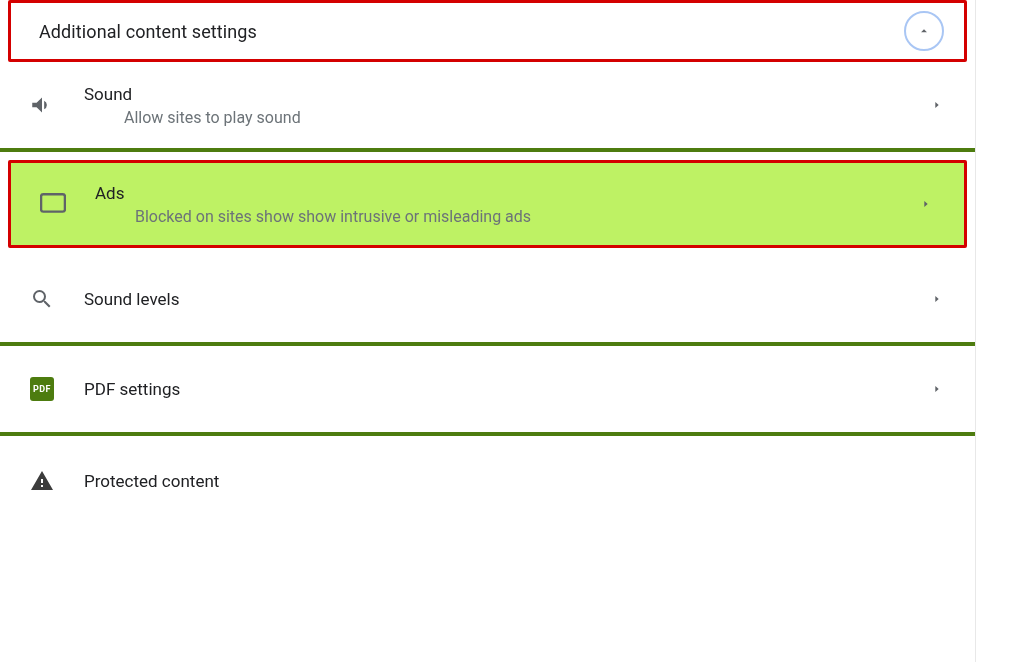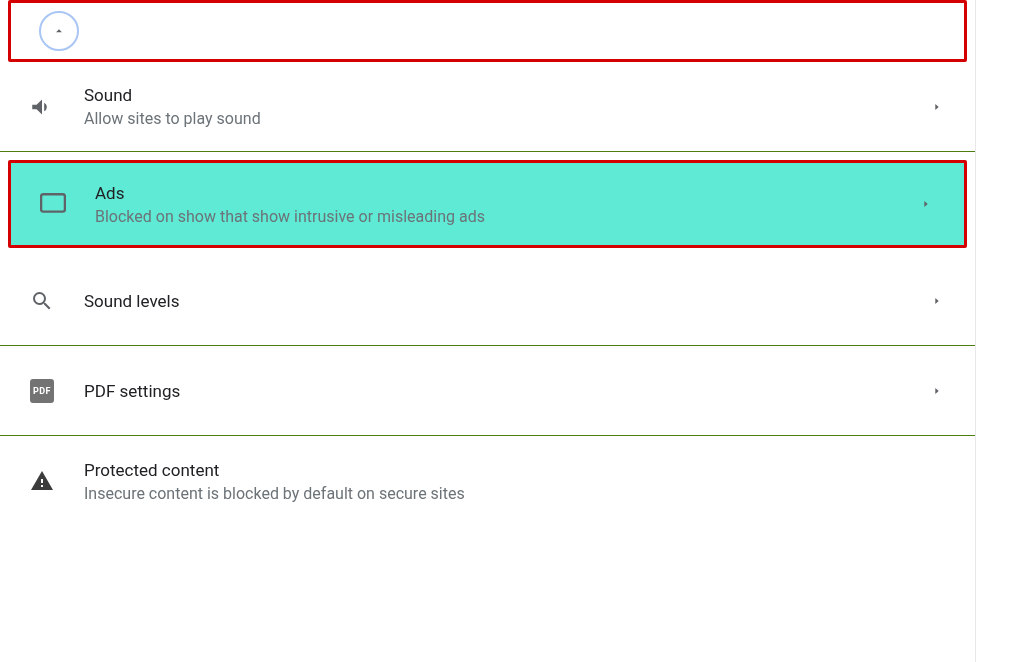--- a/index.html
+++ b/index.html
@@ -43,21 +43,21 @@
       justify-content: center;
       background: #fff;
     }
     .chev-up svg, .chev-right svg { display:block; }
 
     .row {
       display: flex;
       align-items: center;
       min-height: 90px;
       padding: 0 28px;
-      border-bottom: 1px solid #4d7c0f;
+      border-bottom: 4px solid #4d7c0f;
       gap: 28px;
       position: relative;
     }
     .row .icon-col {
       width: 28px;
       display: flex;
       align-items: center;
       justify-content: center;
       flex-shrink: 0;
     }
@@ -69,54 +69,56 @@
     }
     .row .row-title {
       font-size: 17px;
       color: #202124;
       font-weight: 400;
     }
     .row .row-sub {
       font-size: 16px;
       color: #6c7378;
       font-weight: 400;
+      margin-left: 40px;
     }
     .row .arrow-col {
       width: 20px;
       display: flex;
       align-items: center;
       justify-content: center;
     }
     .row.no-border { border-bottom: none; }
 
     .row-highlight-wrap {
       margin: 8px 8px;
       border: 3px solid #d40000;
       border-radius: 2px;
     }
     .row-highlight-wrap .row {
-      background: #5eead4;
+      background: #bef264;
       border-bottom: none;
       min-height: 82px;
     }
 
     .icon-fill { fill:#5f6368; }
     .icon-fill-dark { fill:#3c3c3c; }
     .pdf-badge {
-      width: 24px; height: 24px; background:#737373; border-radius:3px;
+      width: 24px; height: 24px; background:#4d7c0f; border-radius:3px;
       display:flex; align-items:center; justify-content:center;
       color:#fff; font-size:9px; font-weight:700; letter-spacing:.5px;
     }
   </style>
 </head>
 <body>
 
 <div class="container">
 
   <div class="header-row">
+    <div class="header-title">Additional content settings</div>
     <div class="collapse-btn">
       <span class="chev-up">
         <svg width="14" height="14" viewBox="0 0 24 24">
             <path class="icon-fill" d="M7 14l5-5 5 5z"></path>
           </svg>
       </span>
     </div>
   </div>
 
   <div class="row">
@@ -138,21 +140,21 @@
 
   <div class="row-highlight-wrap">
     <div class="row">
       <div class="icon-col">
         <svg width="26" height="22" viewBox="0 0 24 20">
             <rect x="1" y="1" width="22" height="16" rx="2" ry="2" fill="none" stroke="#5f6368" stroke-width="2.2"></rect>
           </svg>
       </div>
       <div class="text-col">
         <div class="row-title">Ads</div>
-        <div class="row-sub">Blocked on show that show intrusive or misleading ads</div>
+        <div class="row-sub">Blocked on sites show show intrusive or misleading ads</div>
       </div>
       <div class="arrow-col">
         <svg width="10" height="10" viewBox="0 0 24 24">
             <path class="icon-fill" d="M8 5l8 7-8 7z"></path>
           </svg>
       </div>
     </div>
   </div>
 
   <div class="row">
@@ -187,17 +189,16 @@
 
 
   <div class="row no-border">
     <div class="icon-col">
       <svg width="26" height="24" viewBox="0 0 24 24">
           <path class="icon-fill-dark" d="M1 21h22L12 2 1 21zm12-3h-2v-2h2v2zm0-4h-2v-4h2v4z"></path>
         </svg>
     </div>
     <div class="text-col">
       <div class="row-title">Protected content</div>
-      <div class="row-sub">Insecure content is blocked by default on secure sites</div>
     </div>
   </div>
 
 </div>
 
 </body></html>

